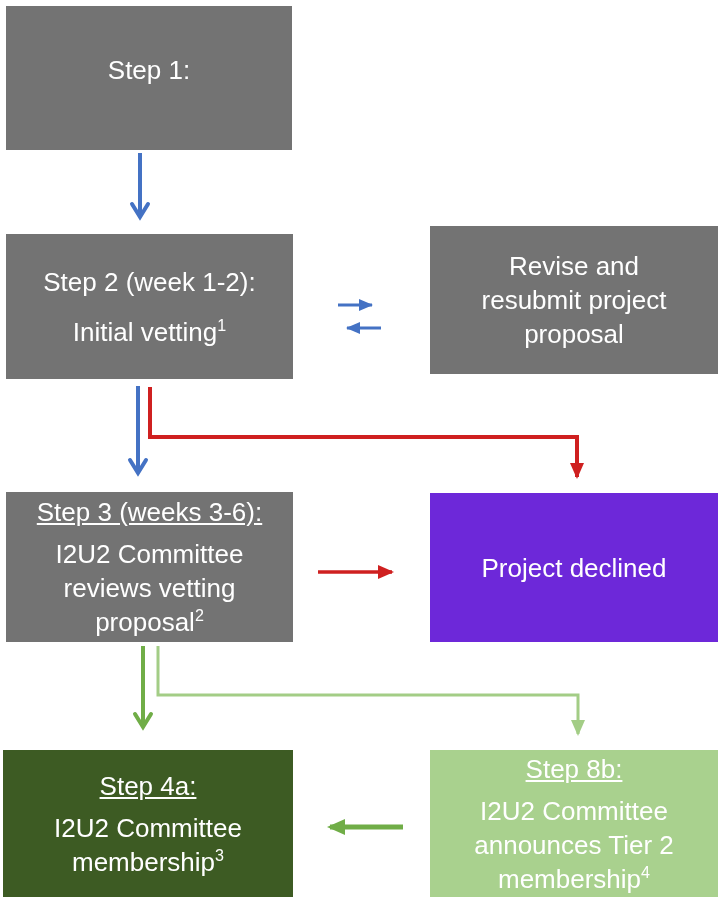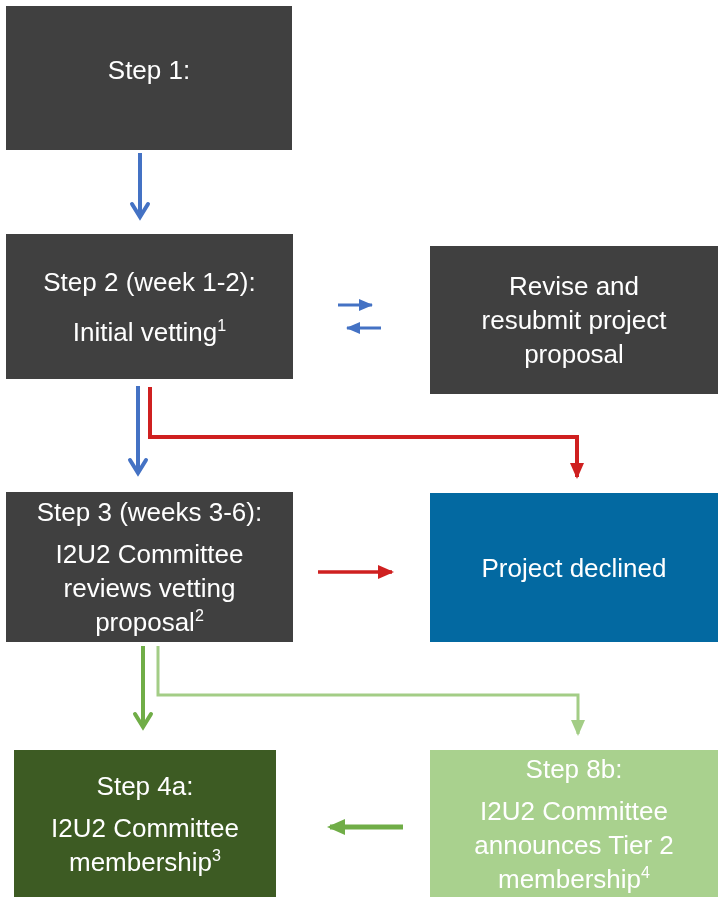--- a/index.html
+++ b/index.html
@@ -13,60 +13,60 @@
   .box{
     position:absolute;
     display:flex;flex-direction:column;
     align-items:center;justify-content:center;
     text-align:center;
     color:#ffffff;
     font-size:26px;
     line-height:34px;
   }
   .box .heading{margin-bottom:16px;}
-  .box.tight .heading{margin-bottom:8px;}
+  .box.tight .heading{margin-bottom:8px;text-decoration:underline;}
   .box sup{font-size:0.62em;line-height:0;}
-  .blue{background:#404040;}
-  .red{background:#0369a1;}
+  .blue{background:#737373;}
+  .red{background:#6d28d9;}
   .darkgreen{background:#3D5B23;}
   .lightgreen{background:#A9D18E;}
   svg.arrows{position:absolute;left:0;top:0;pointer-events:none;}
 </style>
 </head>
 <body>
 
 <div class="canvas">
 
   <div class="box blue" style="left:6px;top:6px;width:286px;height:144px">
     <div class="heading">Step 1:</div>
   </div>
 
   <div class="box blue" style="left:6px;top:234px;width:287px;height:145px">
     <div class="heading">Step 2 (week 1-2):</div>
     <div class="body"><span>Initial vetting</span><sup>1</sup></div>
   </div>
 
-  <div class="box blue" style="left:430px;top:246px;width:288px;height:148px">
+  <div class="box blue" style="left:430px;top:226px;width:288px;height:148px">
     <div>Revise and</div>
     <div>resubmit project</div>
     <div>proposal</div>
   </div>
 
   <div class="box blue tight" style="left:6px;top:492px;width:287px;height:150px">
     <div class="heading">Step 3 (weeks 3-6):</div>
     <div>I2U2 Committee</div>
     <div>reviews vetting</div>
     <div><span>proposal</span><sup>2</sup></div>
   </div>
 
   <div class="box red" style="left:430px;top:493px;width:288px;height:149px">
     <div>Project declined</div>
   </div>
 
-  <div class="box darkgreen tight" style="left:14px;top:750px;width:262px;height:147px">
+  <div class="box darkgreen tight" style="left:3px;top:750px;width:290px;height:147px">
     <div class="heading">Step 4a:</div>
     <div>I2U2 Committee</div>
     <div><span>membership</span><sup>3</sup></div>
   </div>
 
   <div class="box lightgreen tight" style="left:430px;top:750px;width:288px;height:147px">
     <div class="heading">Step 8b:</div>
     <div>I2U2 Committee</div>
     <div>announces Tier 2</div>
     <div><span>membership</span><sup>4</sup></div>

